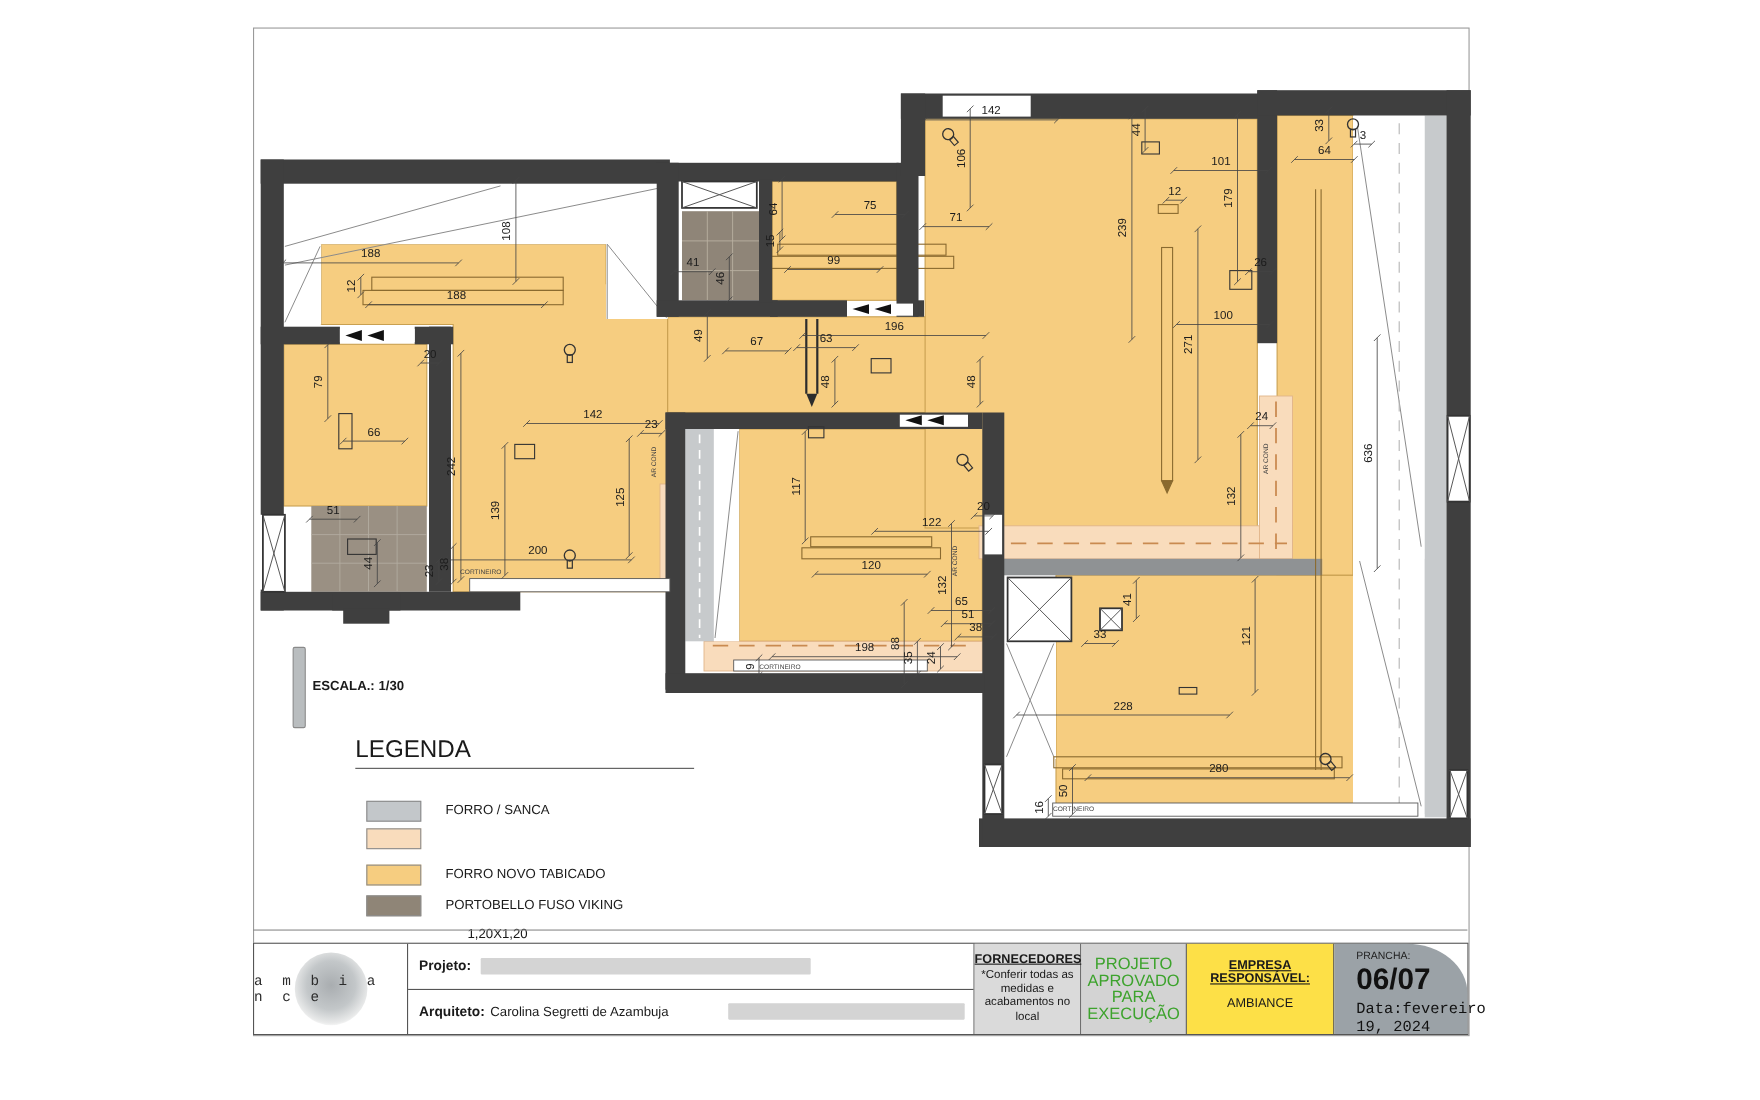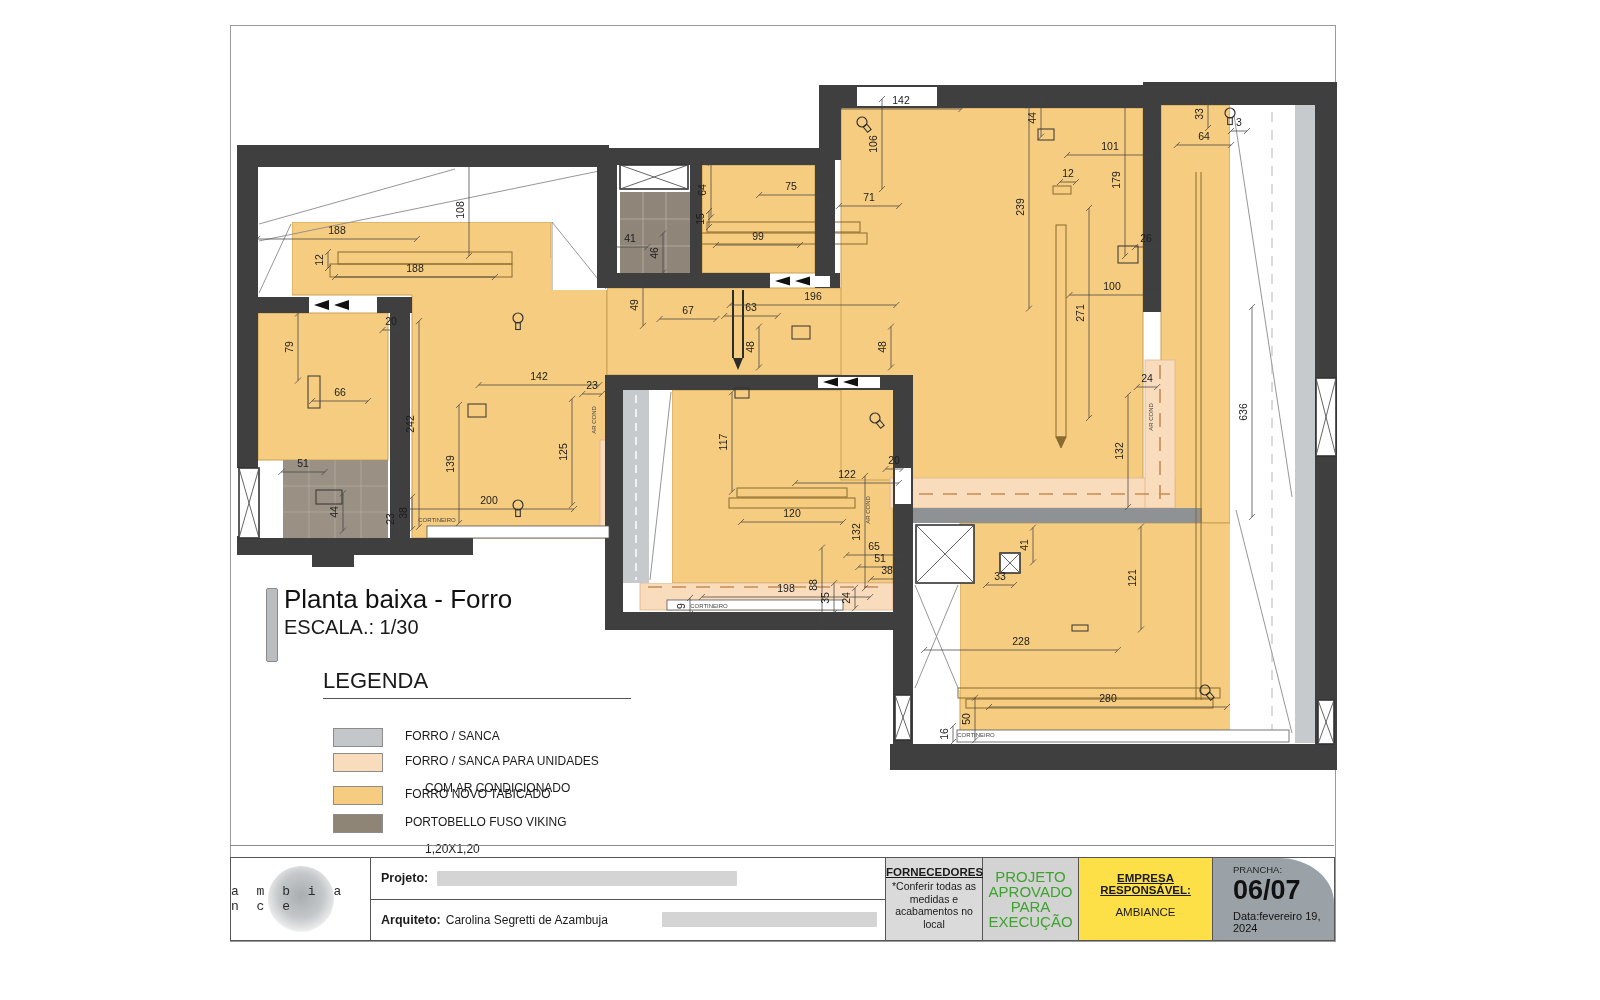--- a/index.html
+++ b/index.html
@@ -15,21 +15,21 @@
   .peach{fill:#f9dcbc;stroke:#e0b488;stroke-width:.8;}
   .graysanca{fill:#c7cacc;}
   .white{fill:#ffffff;}
   .diag{stroke:#8a8a8a;stroke-width:.9;fill:none;}
   .track{fill:none;stroke:#8a6a2f;stroke-width:1;}
   .dimline{stroke:#444;stroke-width:.75;fill:none;}
   .cort{fill:#fff;stroke:#555;stroke-width:.8;}
   
   .titlebar{position:absolute;left:266px;top:588px;width:10px;height:72px;background:#b9bdbf;border:1px solid #8a8a8a;border-radius:2px;}
   .plan-title{position:absolute;left:284px;top:584px;font-size:26px;color:#111;}
-  .plan-scale{position:absolute;left:284px;top:616px;font-size:20px;}
+  .plan-scale{position:absolute;left:284px;top:616px;font-size:12px;font-weight:bold;}
   .legend-title{position:absolute;left:278px;top:668px;font-size:22px;width:308px;border-bottom:1.5px solid #555;padding-bottom:4px;margin-left:45px;}
   .lgrow{position:absolute;left:333px;display:flex;align-items:flex-start;}
   .swatch{width:48px;height:17px;border:1px solid #8c8c8c;flex:0 0 48px;}
   .lglabel{margin-left:22px;font-size:12px;line-height:13.5px;padding-top:2px;white-space:pre;}
   
   .band{position:absolute;left:230px;top:845px;width:1104px;height:12px;border-top:1px solid #8a8a8a;border-bottom:1px solid #8a8a8a;}
   
   .tblock{position:absolute;left:230px;top:857px;width:1103px;height:82px;border:1.5px solid #555;display:flex;font-size:12px;background:#fff;}
   .tb-cell{border-right:1.5px solid #555;position:relative;box-sizing:border-box;}
   .tb-logo{width:140px;display:flex;align-items:center;justify-content:center;font-family:Liberation Mono, monospace;}
@@ -45,21 +45,21 @@
   .tb-forn .h{font-size:11.5px;font-weight:bold;text-decoration:underline;}
   .tb-forn .n{font-size:10.5px;line-height:12.5px;margin-top:2px;padding:0 2px;}
   .tb-appr{width:96px;background:#d3d3d3;display:flex;align-items:center;justify-content:center;text-align:center;}
   .tb-appr div{font-size:15px;font-weight:normal;line-height:15px;}
   .tb-emp{width:134px;background:#fde047;text-align:center;padding-top:14px;}
   .tb-emp .h{font-size:11.5px;font-weight:bold;text-decoration:underline;}
   .tb-emp .v{font-size:11.5px;margin-top:10px;}
   .tb-pran{width:121px;background:#9ba2a7;border-right:none;border-top-right-radius:55px 45px;padding:6px 0 0 20px;}
   .tb-pran .h{font-size:9.5px;color:#222;}
   .tb-pran .v{font-size:27px;font-weight:bold;color:#111;line-height:30px;}
-  .tb-pran .d{font-size:11px;margin-top:5px;color:#111;}
+  .tb-pran .d{font-size:14px;margin-top:5px;color:#111;font-family:Liberation Mono, monospace;}
 </style>
 </head>
 <body>
 
 <div class="stage">
   <div class="sheet"></div>
 
   <svg id="plan-svg" width="1600" height="1000" viewBox="0 0 1600 1000">
 
     <g>
@@ -364,32 +364,29 @@
         <text x="1136" y="578" text-anchor="middle" class="dim" transform="rotate(-90 1136 578)">121</text>
         <text x="1021" y="645" text-anchor="middle" class="dim">228</text>
         <text x="1108" y="702" text-anchor="middle" class="dim">280</text>
         <text x="970" y="719" text-anchor="middle" class="dim" transform="rotate(-90 970 719)">50</text>
         <text x="948" y="734" text-anchor="middle" class="dim" transform="rotate(-90 948 734)">16</text>
         <text x="976" y="737" text-anchor="middle" class="dim tiny">CORTINEIRO</text>
       </g>
   </svg>
 
   <div class="titlebar"></div>
-  <div class="plan-title">Planta baixa - Forro</div>
   <div class="plan-scale">ESCALA.: 1/30</div>
   <div class="legend-title">LEGENDA</div>
 
   <div class="lgrow" style="top:728px">
     <div class="swatch" style="background: rgb(195, 199, 202);"></div>
     <div class="lglabel"><span>FORRO / SANCA</span></div>
   </div>
   <div class="lgrow" style="top:753px">
     <div class="swatch" style="background: rgb(249, 220, 188);"></div>
-    <div class="lglabel"><span>FORRO / SANCA PARA UNIDADES</span><br>
-      <span>COM AR CONDICIONADO</span></div>
   </div>
   <div class="lgrow" style="top:786px">
     <div class="swatch" style="background: rgb(246, 205, 128);"></div>
     <div class="lglabel"><span>FORRO NOVO TABICADO</span></div>
   </div>
   <div class="lgrow" style="top:814px">
     <div class="swatch" style="background: rgb(143, 133, 119);"></div>
     <div class="lglabel"><span>PORTOBELLO FUSO VIKING</span><br>
       <span>1,20X1,20</span></div>
   </div>

